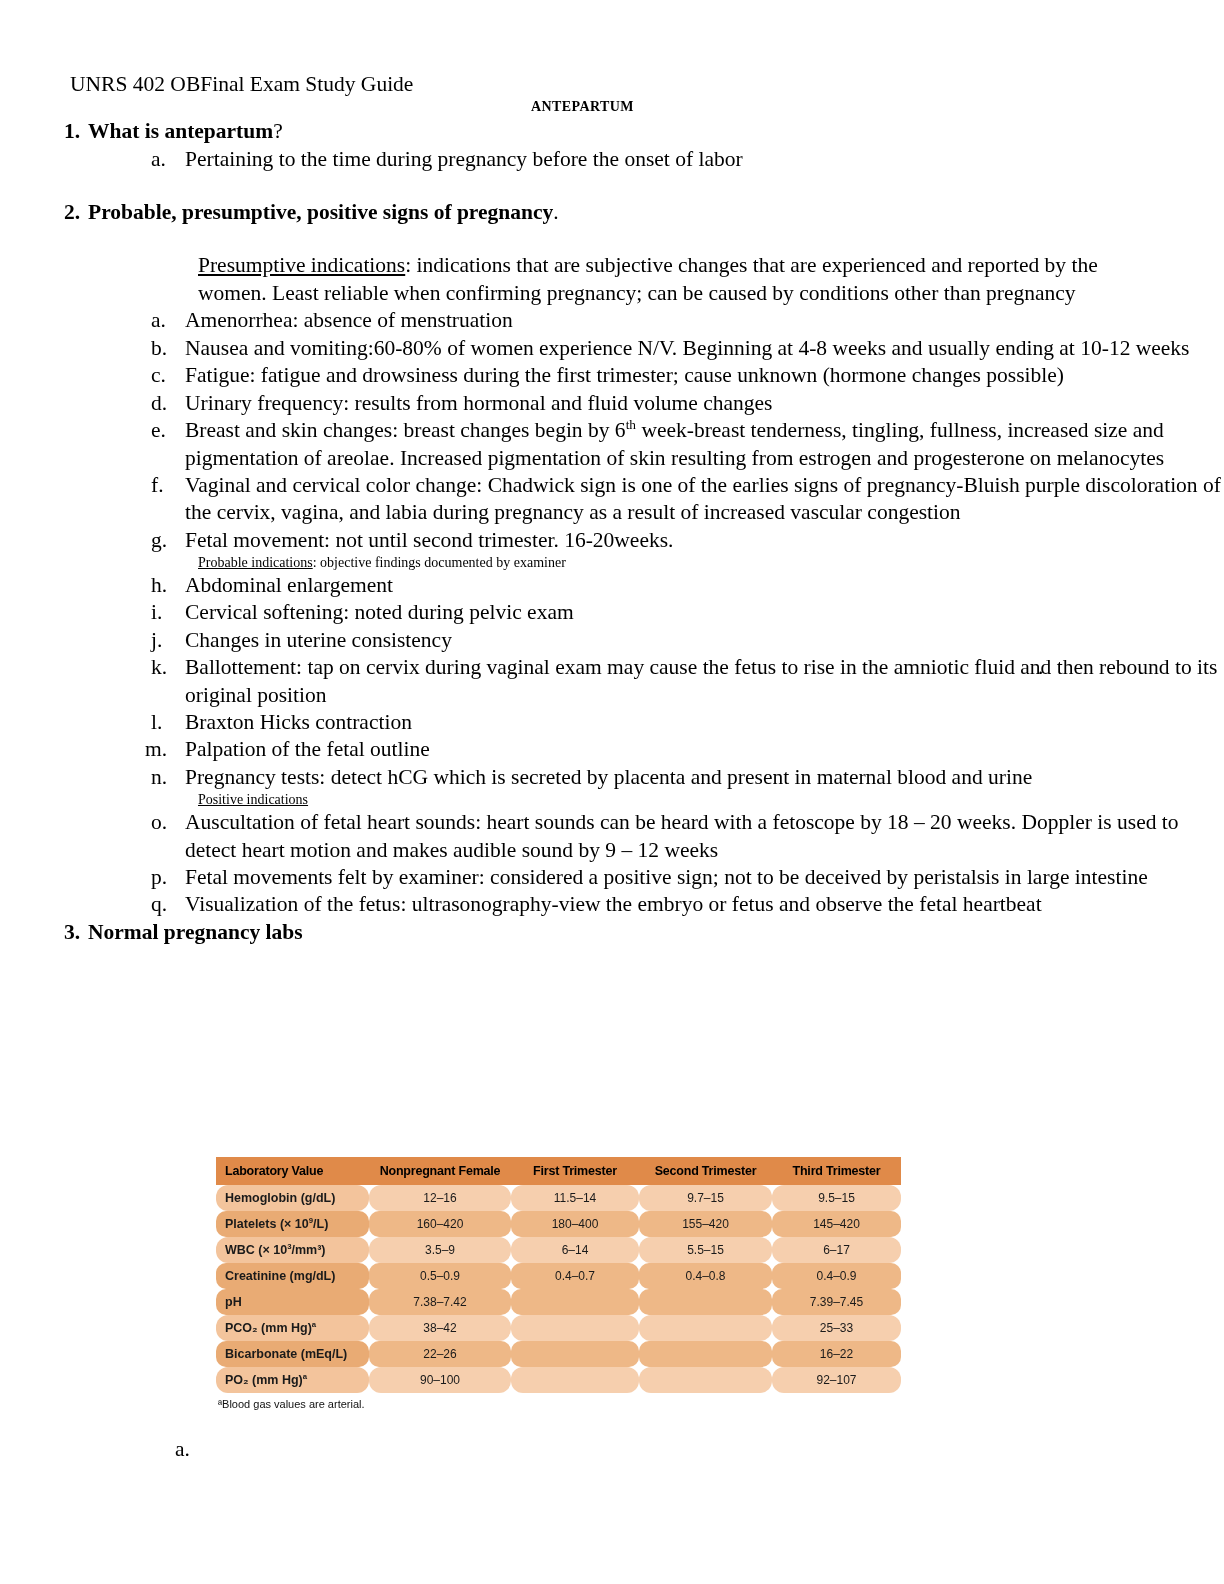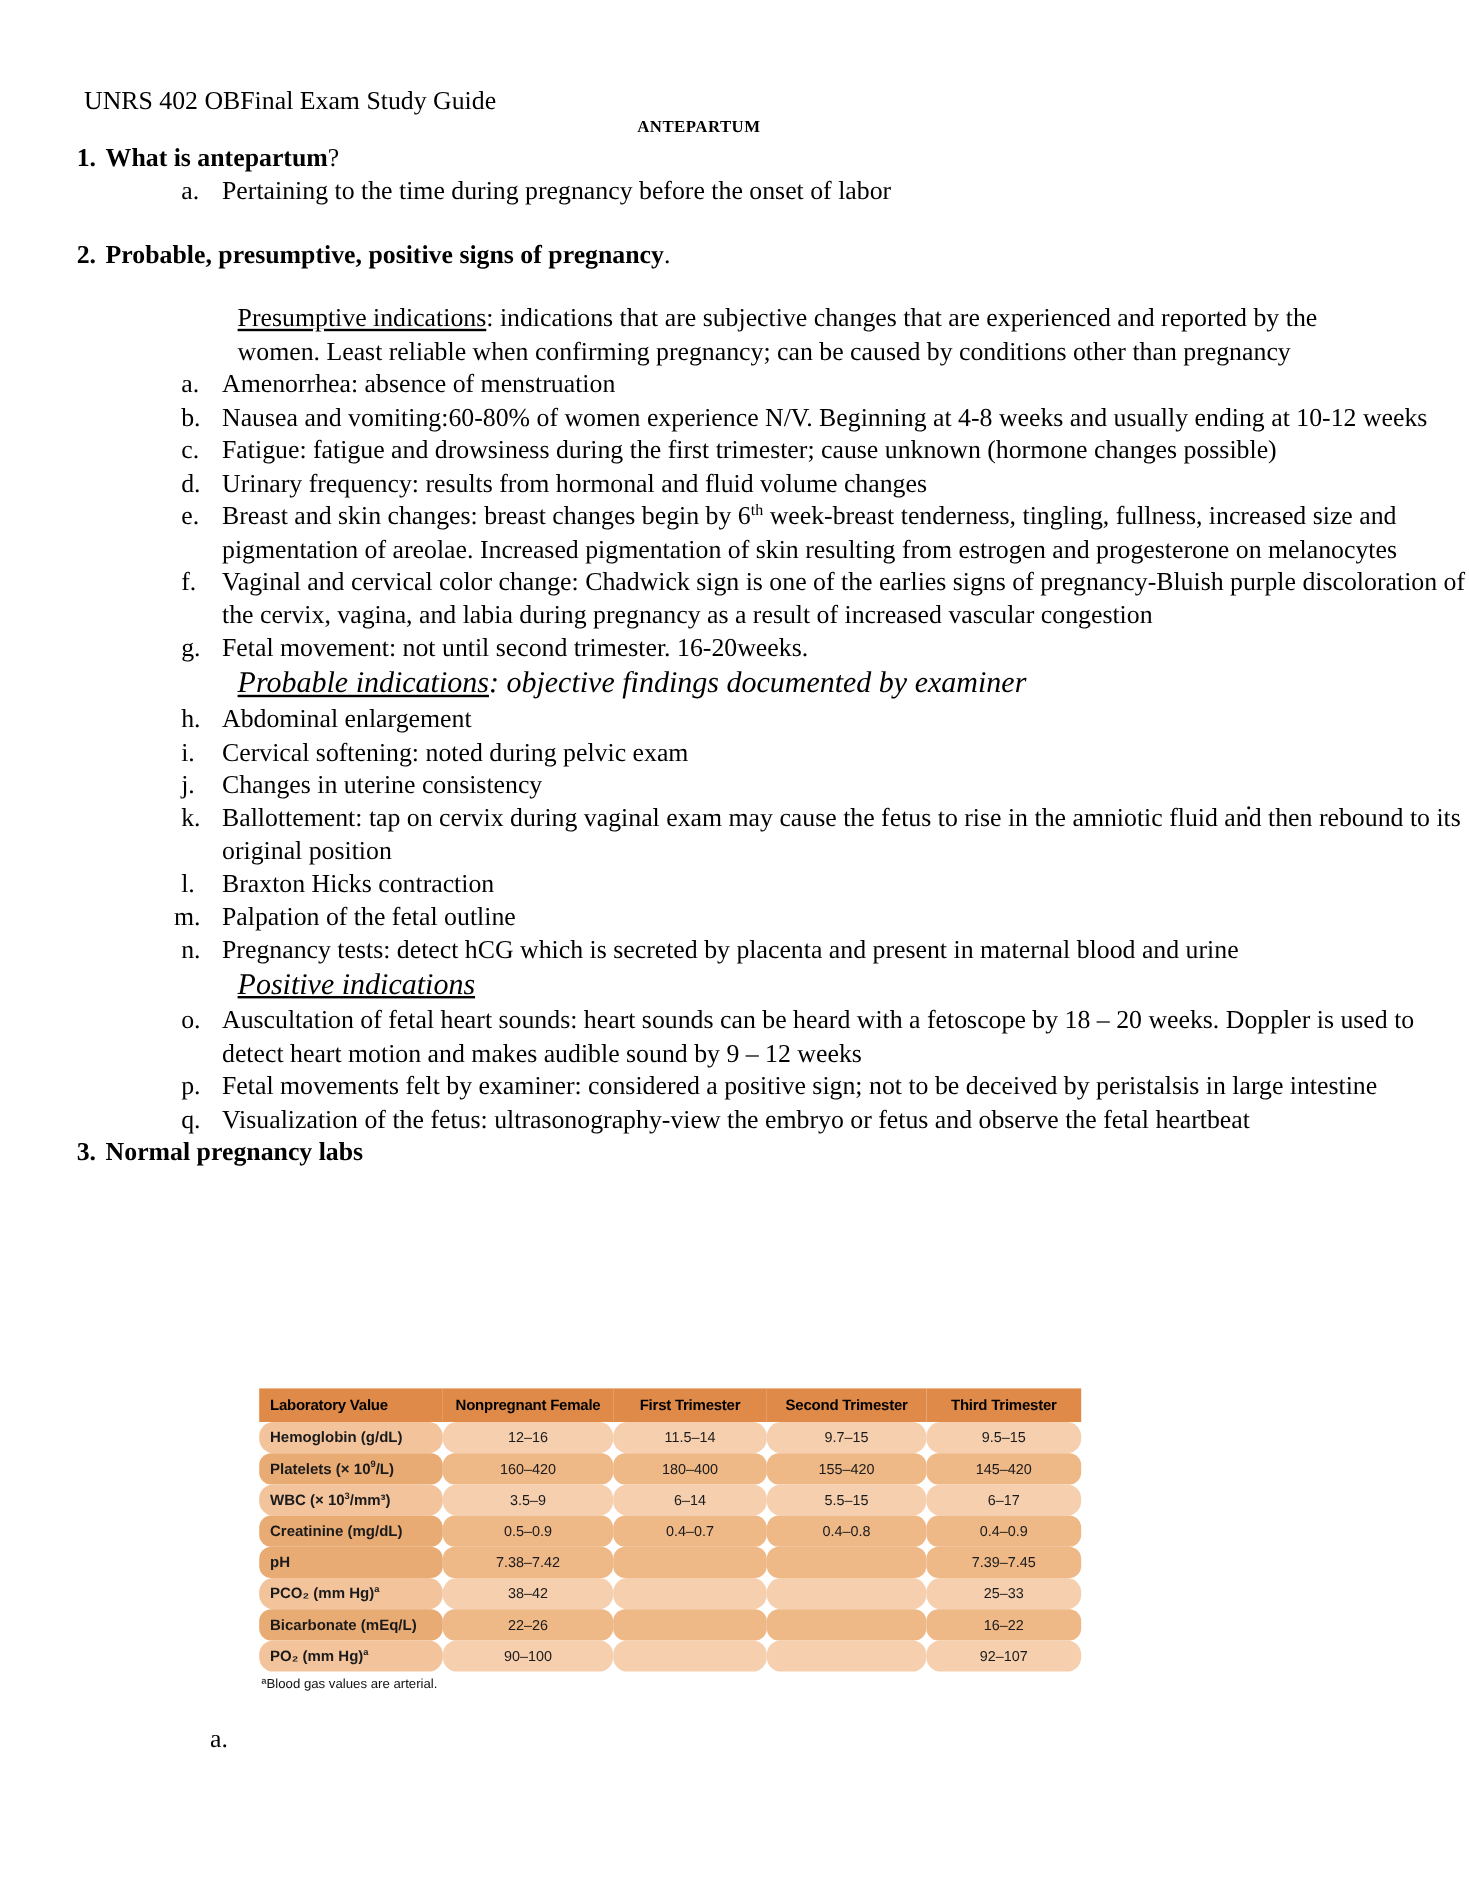--- a/index.html
+++ b/index.html
@@ -96,25 +96,24 @@
     line-height: 1.28;
     padding-left: 110px;
     padding-right: 115px;
     text-indent: 0;
     font-weight: normal;
   }
   .para .u {
     text-decoration: underline;
   }
   .indent-label {
-    font-size: 25px;
+    font-size: 14px;
     line-height: 1.28;
     padding-left: 110px;
     font-weight: normal;
-    font-style: italic;
   }
   .indent-label .u { text-decoration: underline; }
   sup { font-size: 0.62em; vertical-align: super; line-height: 0; }
   .stray-dot {
     position: absolute;
     left: 1038px;
     top: 655px;
     font-size: 21.5px;
   }
   

